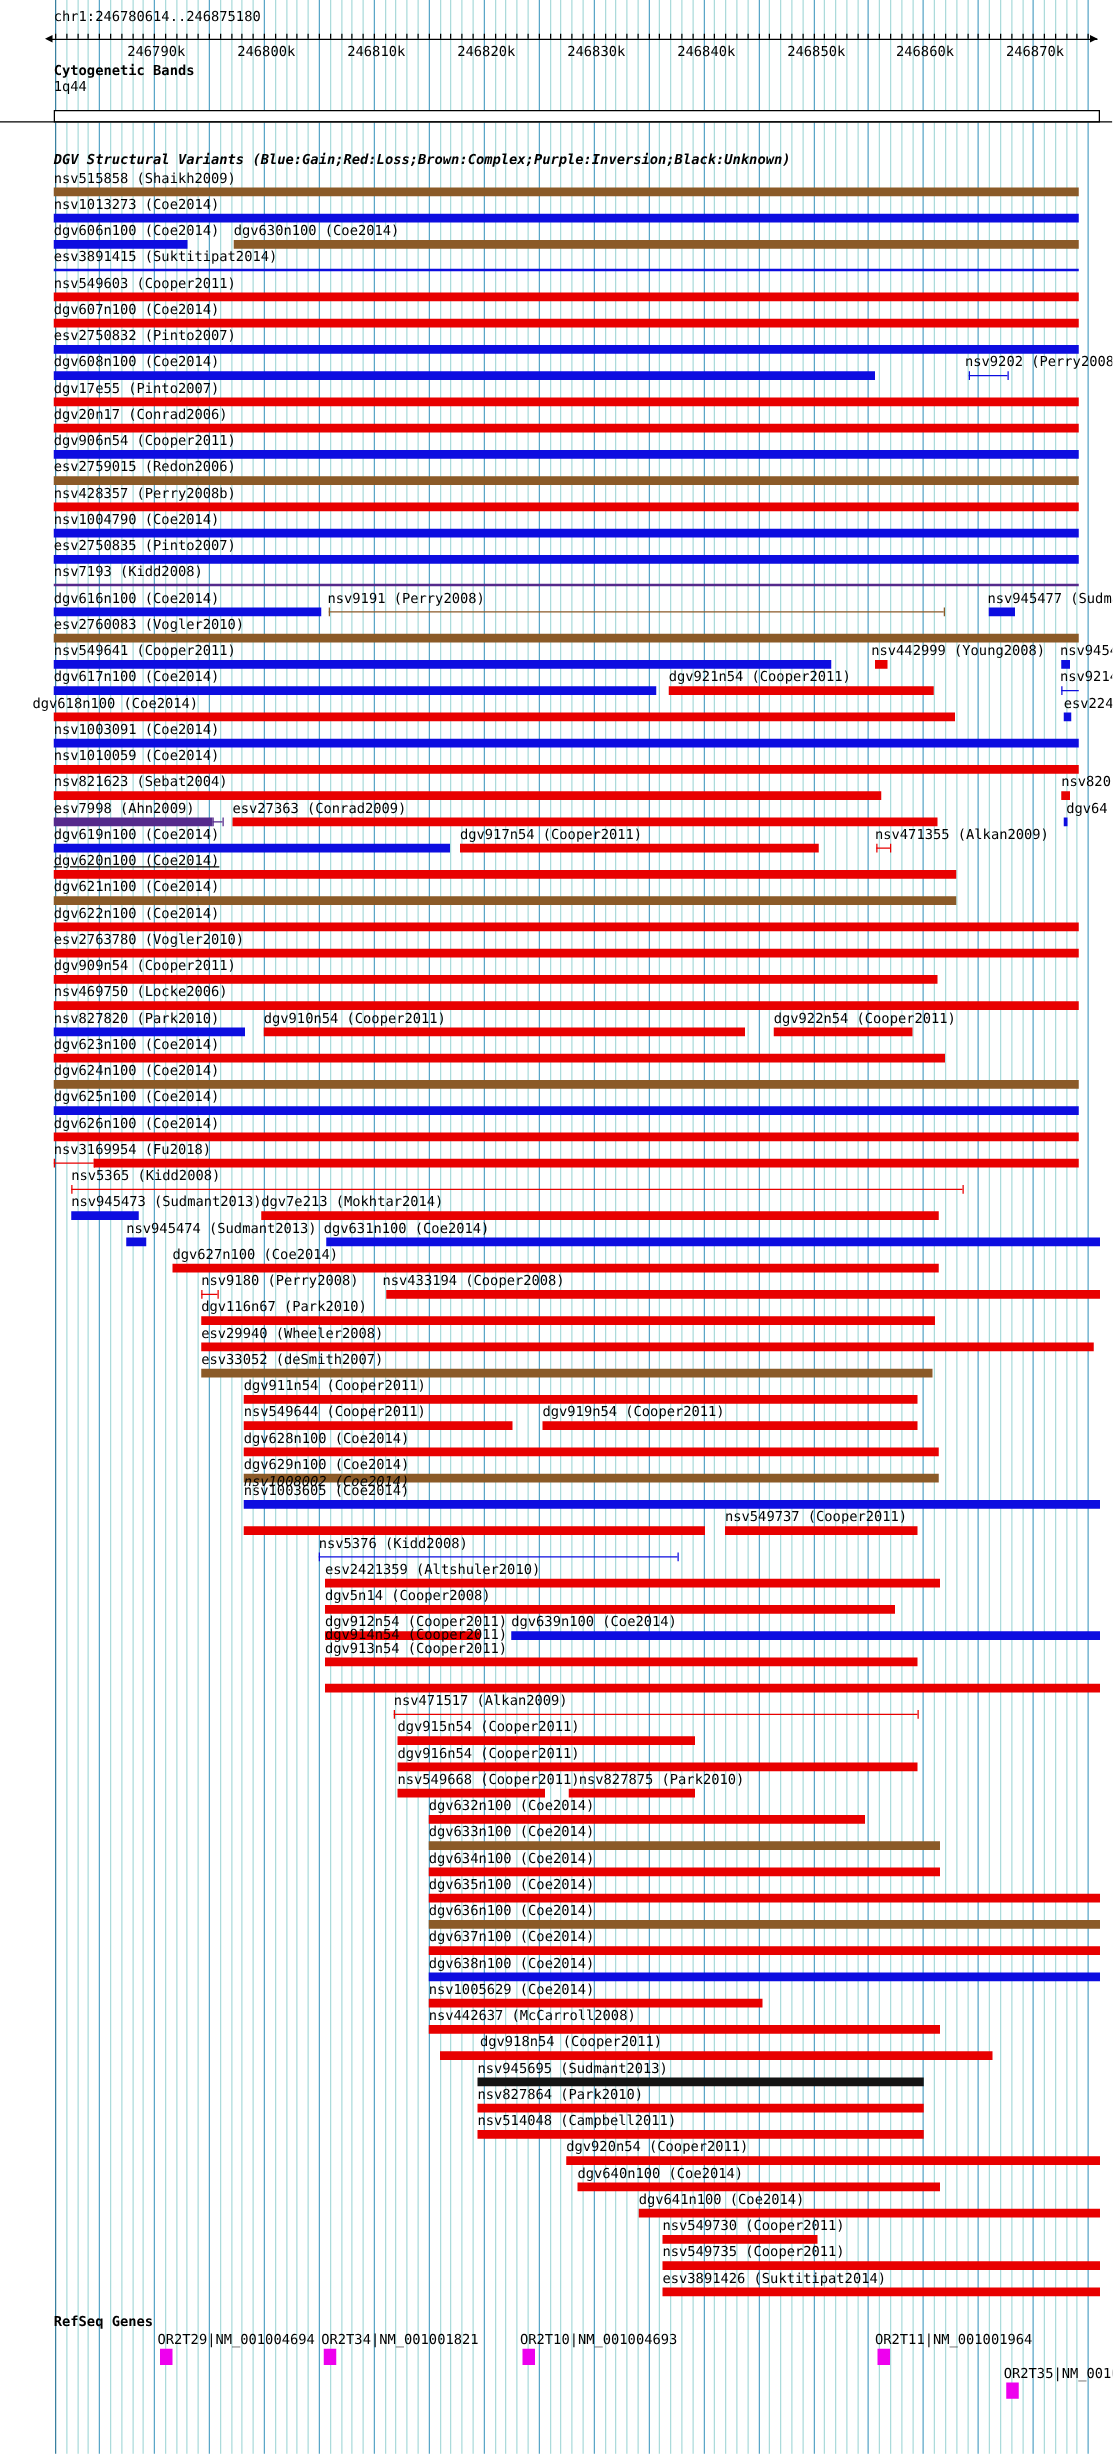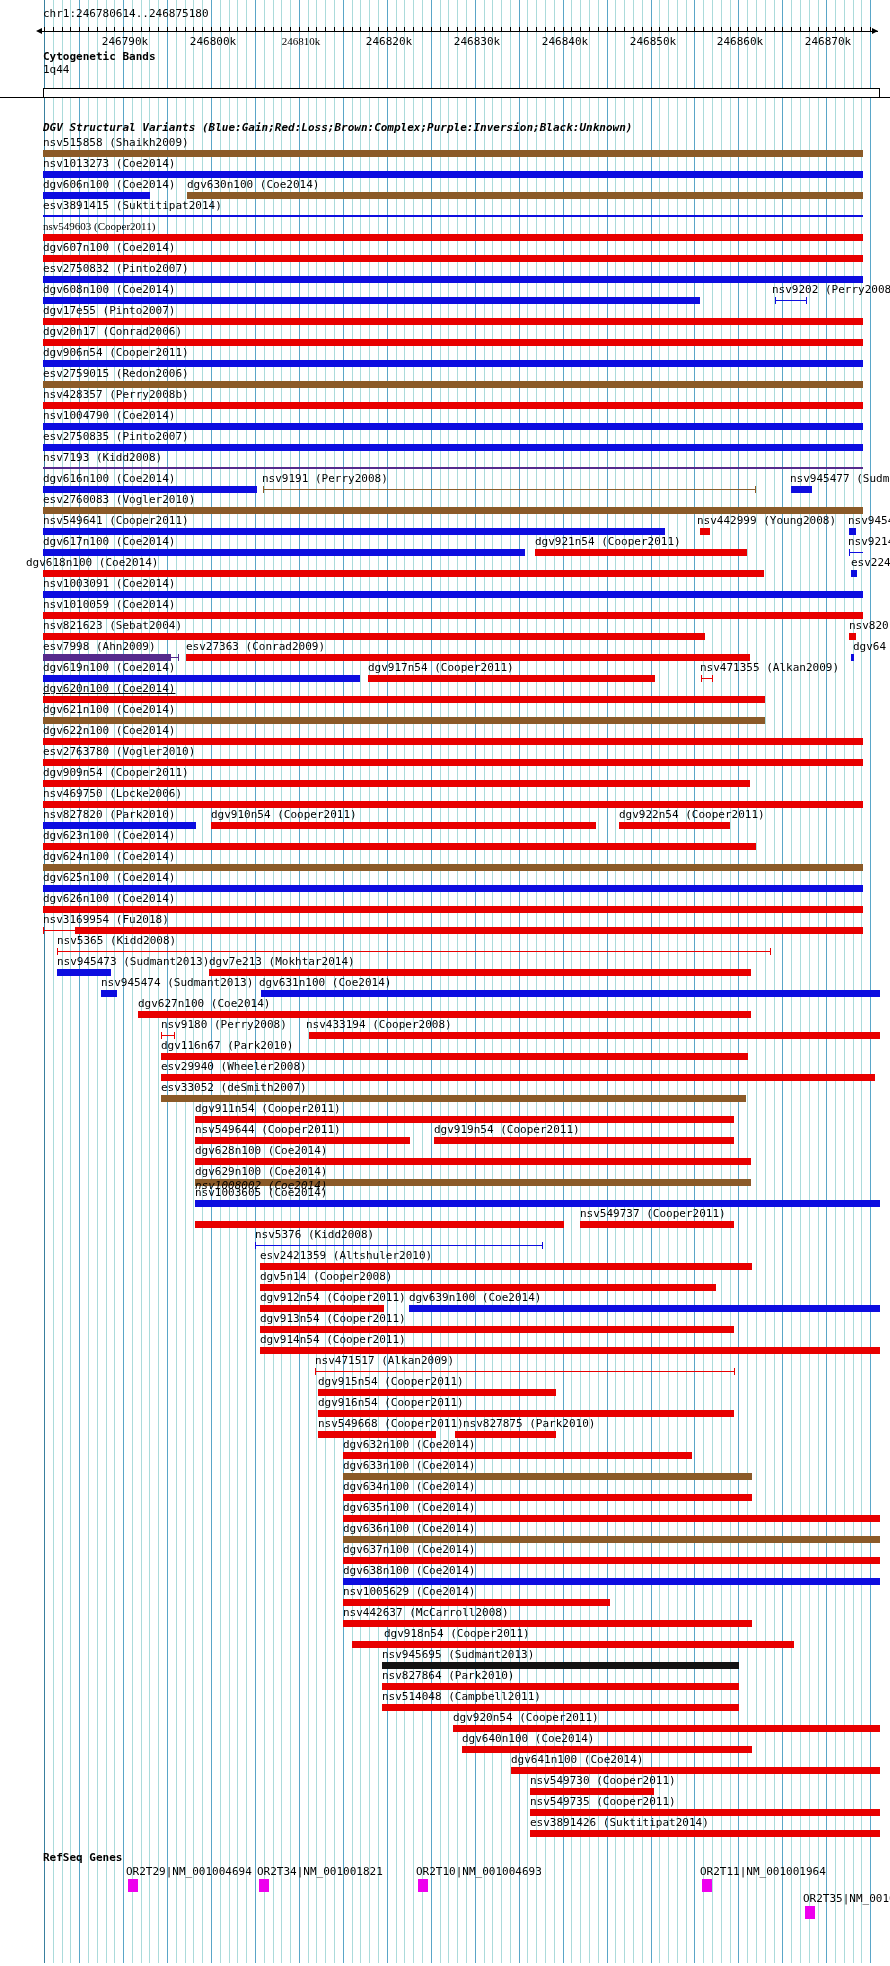--- a/index.html
+++ b/index.html
@@ -221,21 +221,21 @@
         <div class="tick" style="left: 826px; top: 27px;"></div>
         <div class="tick" style="left: 835px; top: 27px;"></div>
         <div class="tick" style="left: 844px; top: 27px;"></div>
         <div class="tick" style="left: 853px; top: 27px;"></div>
         <div class="tick" style="left: 861px; top: 27px;"></div>
         <div class="tick" style="left: 870px; top: 27px;"></div>
       </div>
     <div id="ruler-labels">
         <div class="ticklbl" style="left: 125px; top: 36px;">246790k</div>
         <div class="ticklbl" style="left: 213px; top: 36px;">246800k</div>
-        <div class="ticklbl" style="left: 301px; top: 36px; font-family: Liberation Serif, serif;">246810k</div>
+        <div class="ticklbl" style="left: 301px; top: 36px;">246810k</div>
         <div class="ticklbl" style="left: 389px; top: 36px;">246820k</div>
         <div class="ticklbl" style="left: 477px; top: 36px;">246830k</div>
         <div class="ticklbl" style="left: 565px; top: 36px;">246840k</div>
         <div class="ticklbl" style="left: 653px; top: 36px;">246850k</div>
         <div class="ticklbl" style="left: 740px; top: 36px;">246860k</div>
         <div class="ticklbl" style="left: 828px; top: 36px;">246870k</div>
       </div>
   </div>
 
   <div class="lbl bold" style="left:43px;top:51px;">Cytogenetic Bands</div>
@@ -258,21 +258,21 @@
         <div class="lbl" style="left: 43px; top: 179px;">dgv606n100 (Coe2014)</div>
         <div class="bar" style="left: 43px; top: 192px; width: 107px; height: 7px; background: rgb(13, 13, 224);"></div>
         <div class="lbl" style="left: 187px; top: 179px;">dgv630n100 (Coe2014)</div>
         <div class="bar" style="left: 187px; top: 192px; width: 676px; height: 7px; background: rgb(139, 90, 40);"></div>
       </div>
       <div>
         <div class="lbl" style="left: 43px; top: 200px;">esv3891415 (Suktitipat2014)</div>
         <div class="bar" style="left: 43px; top: 215px; width: 820px; height: 2px; background: rgb(13, 13, 224);"></div>
       </div>
       <div>
-        <div class="lbl" style="left: 43px; top: 221px; font-family: Liberation Serif, serif;">nsv549603 (Cooper2011)</div>
+        <div class="lbl" style="left: 43px; top: 221px;">nsv549603 (Cooper2011)</div>
         <div class="bar" style="left: 43px; top: 234px; width: 820px; height: 7px; background: rgb(232, 0, 0);"></div>
       </div>
       <div>
         <div class="lbl" style="left: 43px; top: 242px;">dgv607n100 (Coe2014)</div>
         <div class="bar" style="left: 43px; top: 255px; width: 820px; height: 7px; background: rgb(232, 0, 0);"></div>
       </div>
       <div>
         <div class="lbl" style="left: 43px; top: 263px;">esv2750832 (Pinto2007)</div>
         <div class="bar" style="left: 43px; top: 276px; width: 820px; height: 7px; background: rgb(13, 13, 224);"></div>
       </div>
@@ -531,21 +531,21 @@
         <div class="lbl" style="left: 260px; top: 1292px;">dgv912n54 (Cooper2011)</div>
         <div class="bar" style="left: 260px; top: 1305px; width: 124px; height: 7px; background: rgb(232, 0, 0);"></div>
         <div class="lbl" style="left: 409px; top: 1292px;">dgv639n100 (Coe2014)</div>
         <div class="bar" style="left: 409px; top: 1305px; width: 471px; height: 7px; background: rgb(13, 13, 224);"></div>
       </div>
       <div>
         <div class="lbl" style="left: 260px; top: 1313px;">dgv913n54 (Cooper2011)</div>
         <div class="bar" style="left: 260px; top: 1326px; width: 474px; height: 7px; background: rgb(232, 0, 0);"></div>
       </div>
       <div>
-        <div class="lbl" style="left: 260px; top: 1302px; margin-top: 32px;">dgv914n54 (Cooper2011)</div>
+        <div class="lbl" style="left: 260px; top: 1302px;">dgv914n54 (Cooper2011)</div>
         <div class="bar" style="left: 260px; top: 1347px; width: 620px; height: 7px; background: rgb(232, 0, 0);"></div>
       </div>
       <div>
         <div class="lbl" style="left: 315px; top: 1355px;">nsv471517 (Alkan2009)</div>
         <div class="bar" style="left: 315px; top: 1371px; width: 419px; height: 1px; background: rgb(232, 0, 0);"></div>
         <div class="bar" style="left: 315px; top: 1368px; width: 1px; height: 7px; background: rgb(232, 0, 0);"></div>
         <div class="bar" style="left: 734px; top: 1368px; width: 1px; height: 7px; background: rgb(232, 0, 0);"></div>
       </div>
       <div>
         <div class="lbl" style="left: 318px; top: 1376px;">dgv915n54 (Cooper2011)</div>

